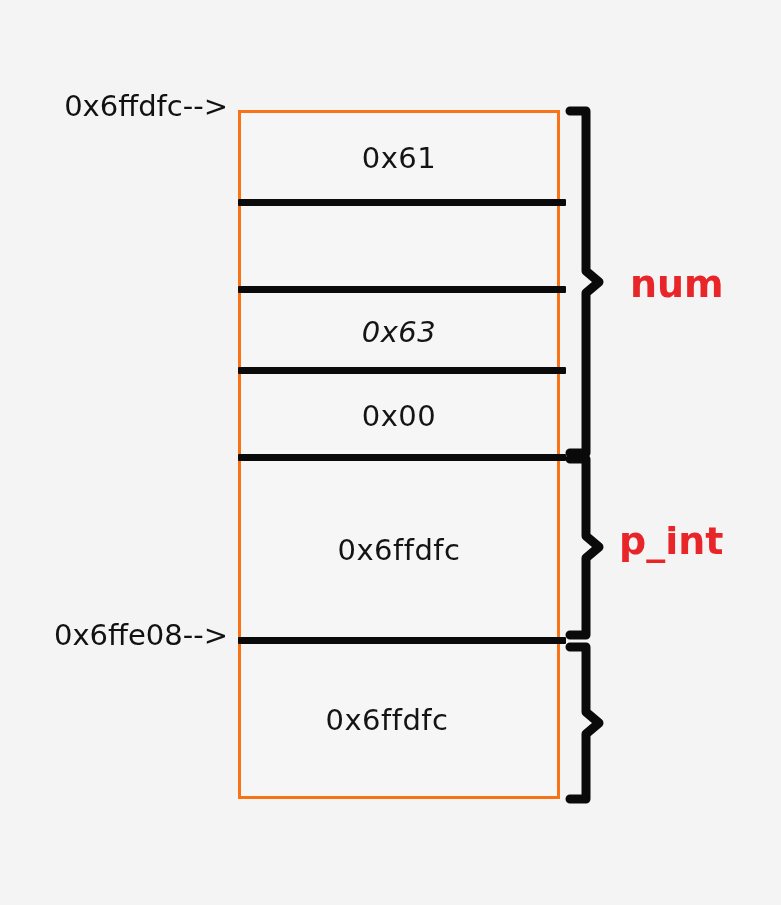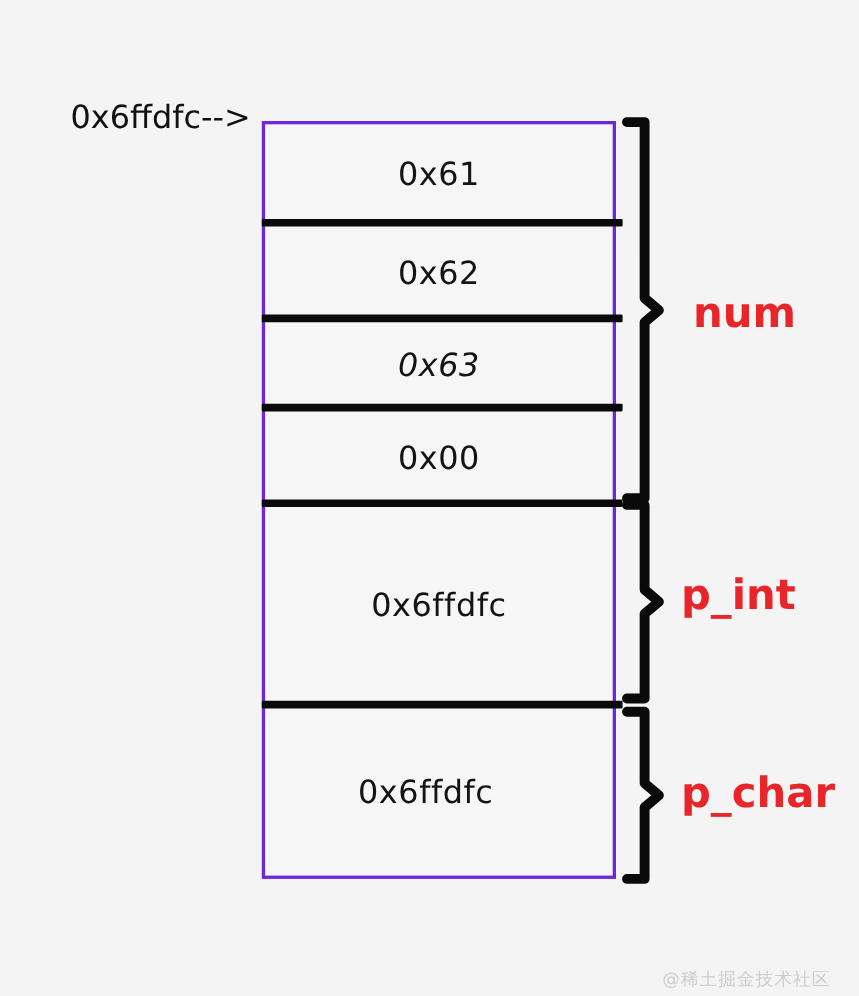--- a/index.html
+++ b/index.html
@@ -20,21 +20,21 @@
   }
 
   
   .mem-table {
     position: absolute;
     left: 238px;
     top: 86px;
     width: 322px;
     height: 689px;
     box-sizing: border-box;
-    border: 3px solid #6d28d9;
+    border: 3px solid #f97316;
     background: #f6f6f6;
   }
   .mem-row {
     position: absolute;
     left: 0;
     width: 100%;
     box-sizing: border-box;
     display: flex;
     align-items: center;
     justify-content: center;
@@ -98,31 +98,29 @@
   }
 </style>
 </head>
 <body>
 
 <div id="canvas">
 
   <div class="addr-label" style="left:28px; top:65px; width:200px;">0x6ffdfc--&gt;</div>
 
 
+  <div class="addr-label" style="left:28px; top:594px; width:200px;">0x6ffe08--&gt;</div>
 
   <div class="mem-table">
 
     <div class="mem-row" style="top:0px; height:89px;">
       <span class="cell-value">0x61</span>
     </div>
     <div class="row-divider" style="top:86px;"></div>
 
-    <div class="mem-row" style="top:93px; height:83px;">
-      <span class="cell-value">0x62</span>
-    </div>
     <div class="row-divider" style="top:173px;"></div>
 
     <div class="mem-row" style="top:180px; height:77px;font-style:italic;">
       <span class="cell-value">0x63</span>
     </div>
     <div class="row-divider" style="top:254px;"></div>
 
     <div class="mem-row" style="top:261px; height:83px;">
       <span class="cell-value">0x00</span>
     </div>
@@ -153,17 +151,15 @@
   <div class="brace" style="left:566px; top:618px;">
     <svg width="36" height="162" viewBox="0 0 36 162">
       <path d="M 4 5 L 20 5 L 20 70 L 33 81 L 20 92 L 20 157 L 4 157" fill="none" stroke="#0a0a0a" stroke-width="9" stroke-linecap="round" stroke-linejoin="round"></path>
     </svg>
   </div>
 
   <div class="region-label" style="left:619px; top:495px;">p_int</div>
 
   <div class="region-label" style="left:630px; top:238px;">num</div>
 
-  <div class="region-label" style="left:619px; top:675px;">p_char</div>
 
-  <div class="watermark">@稀土掘金技术社区</div>
 
 </div>
 
 </body></html>

